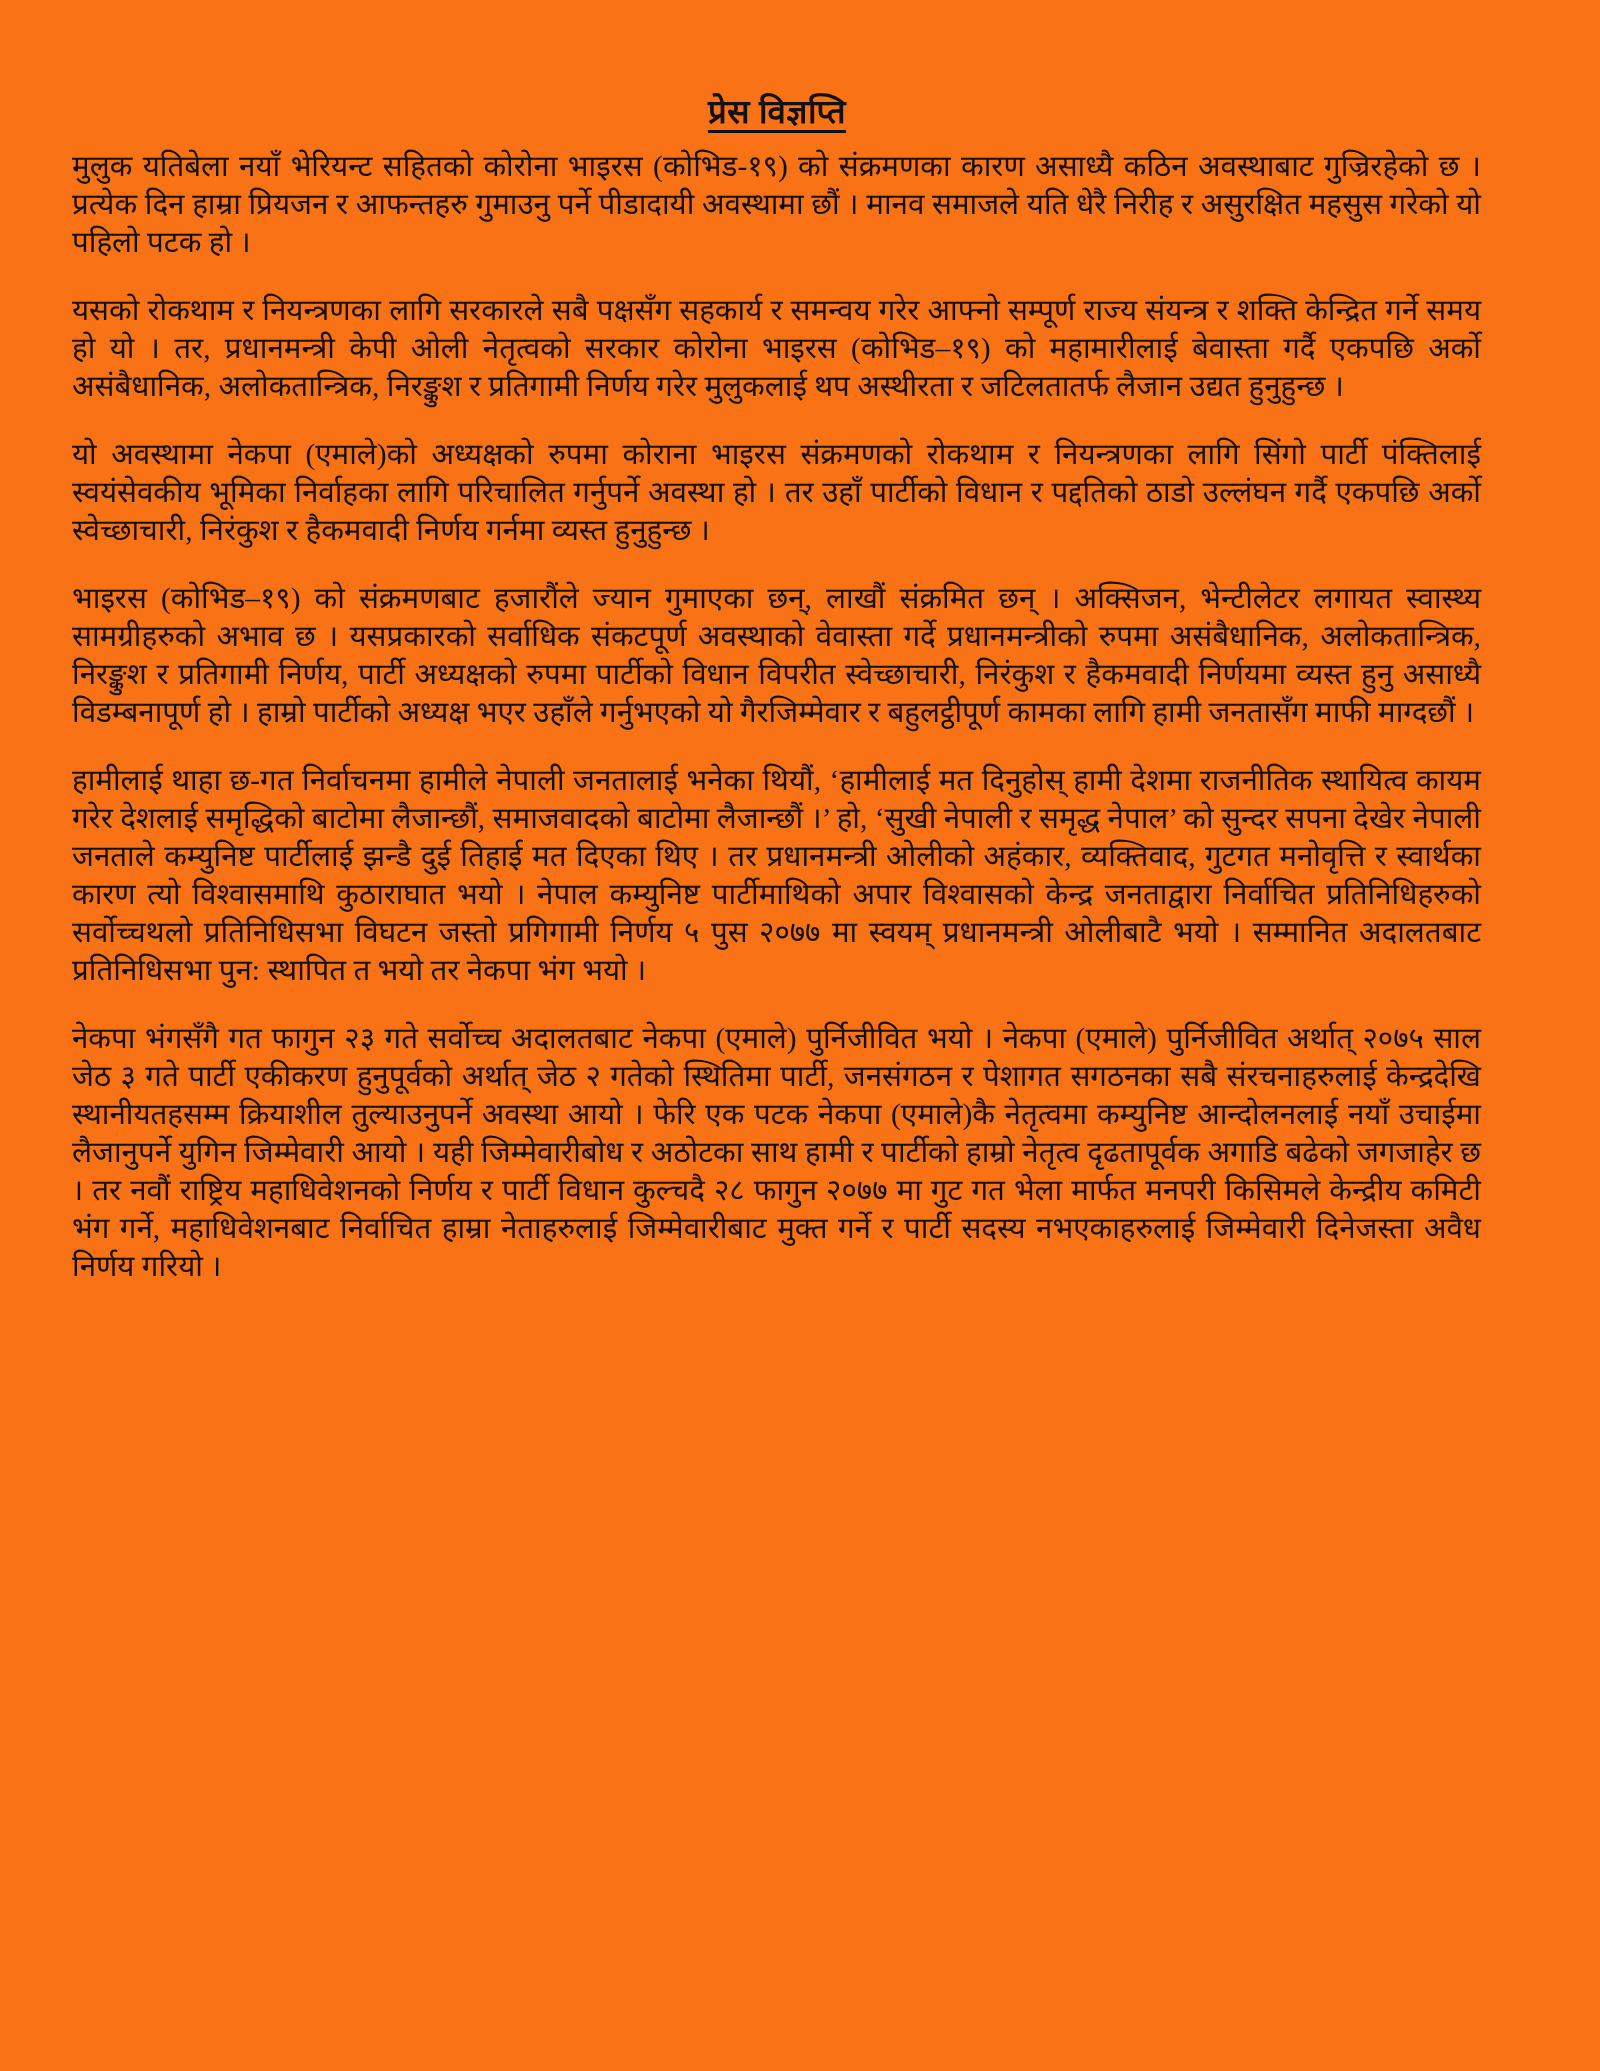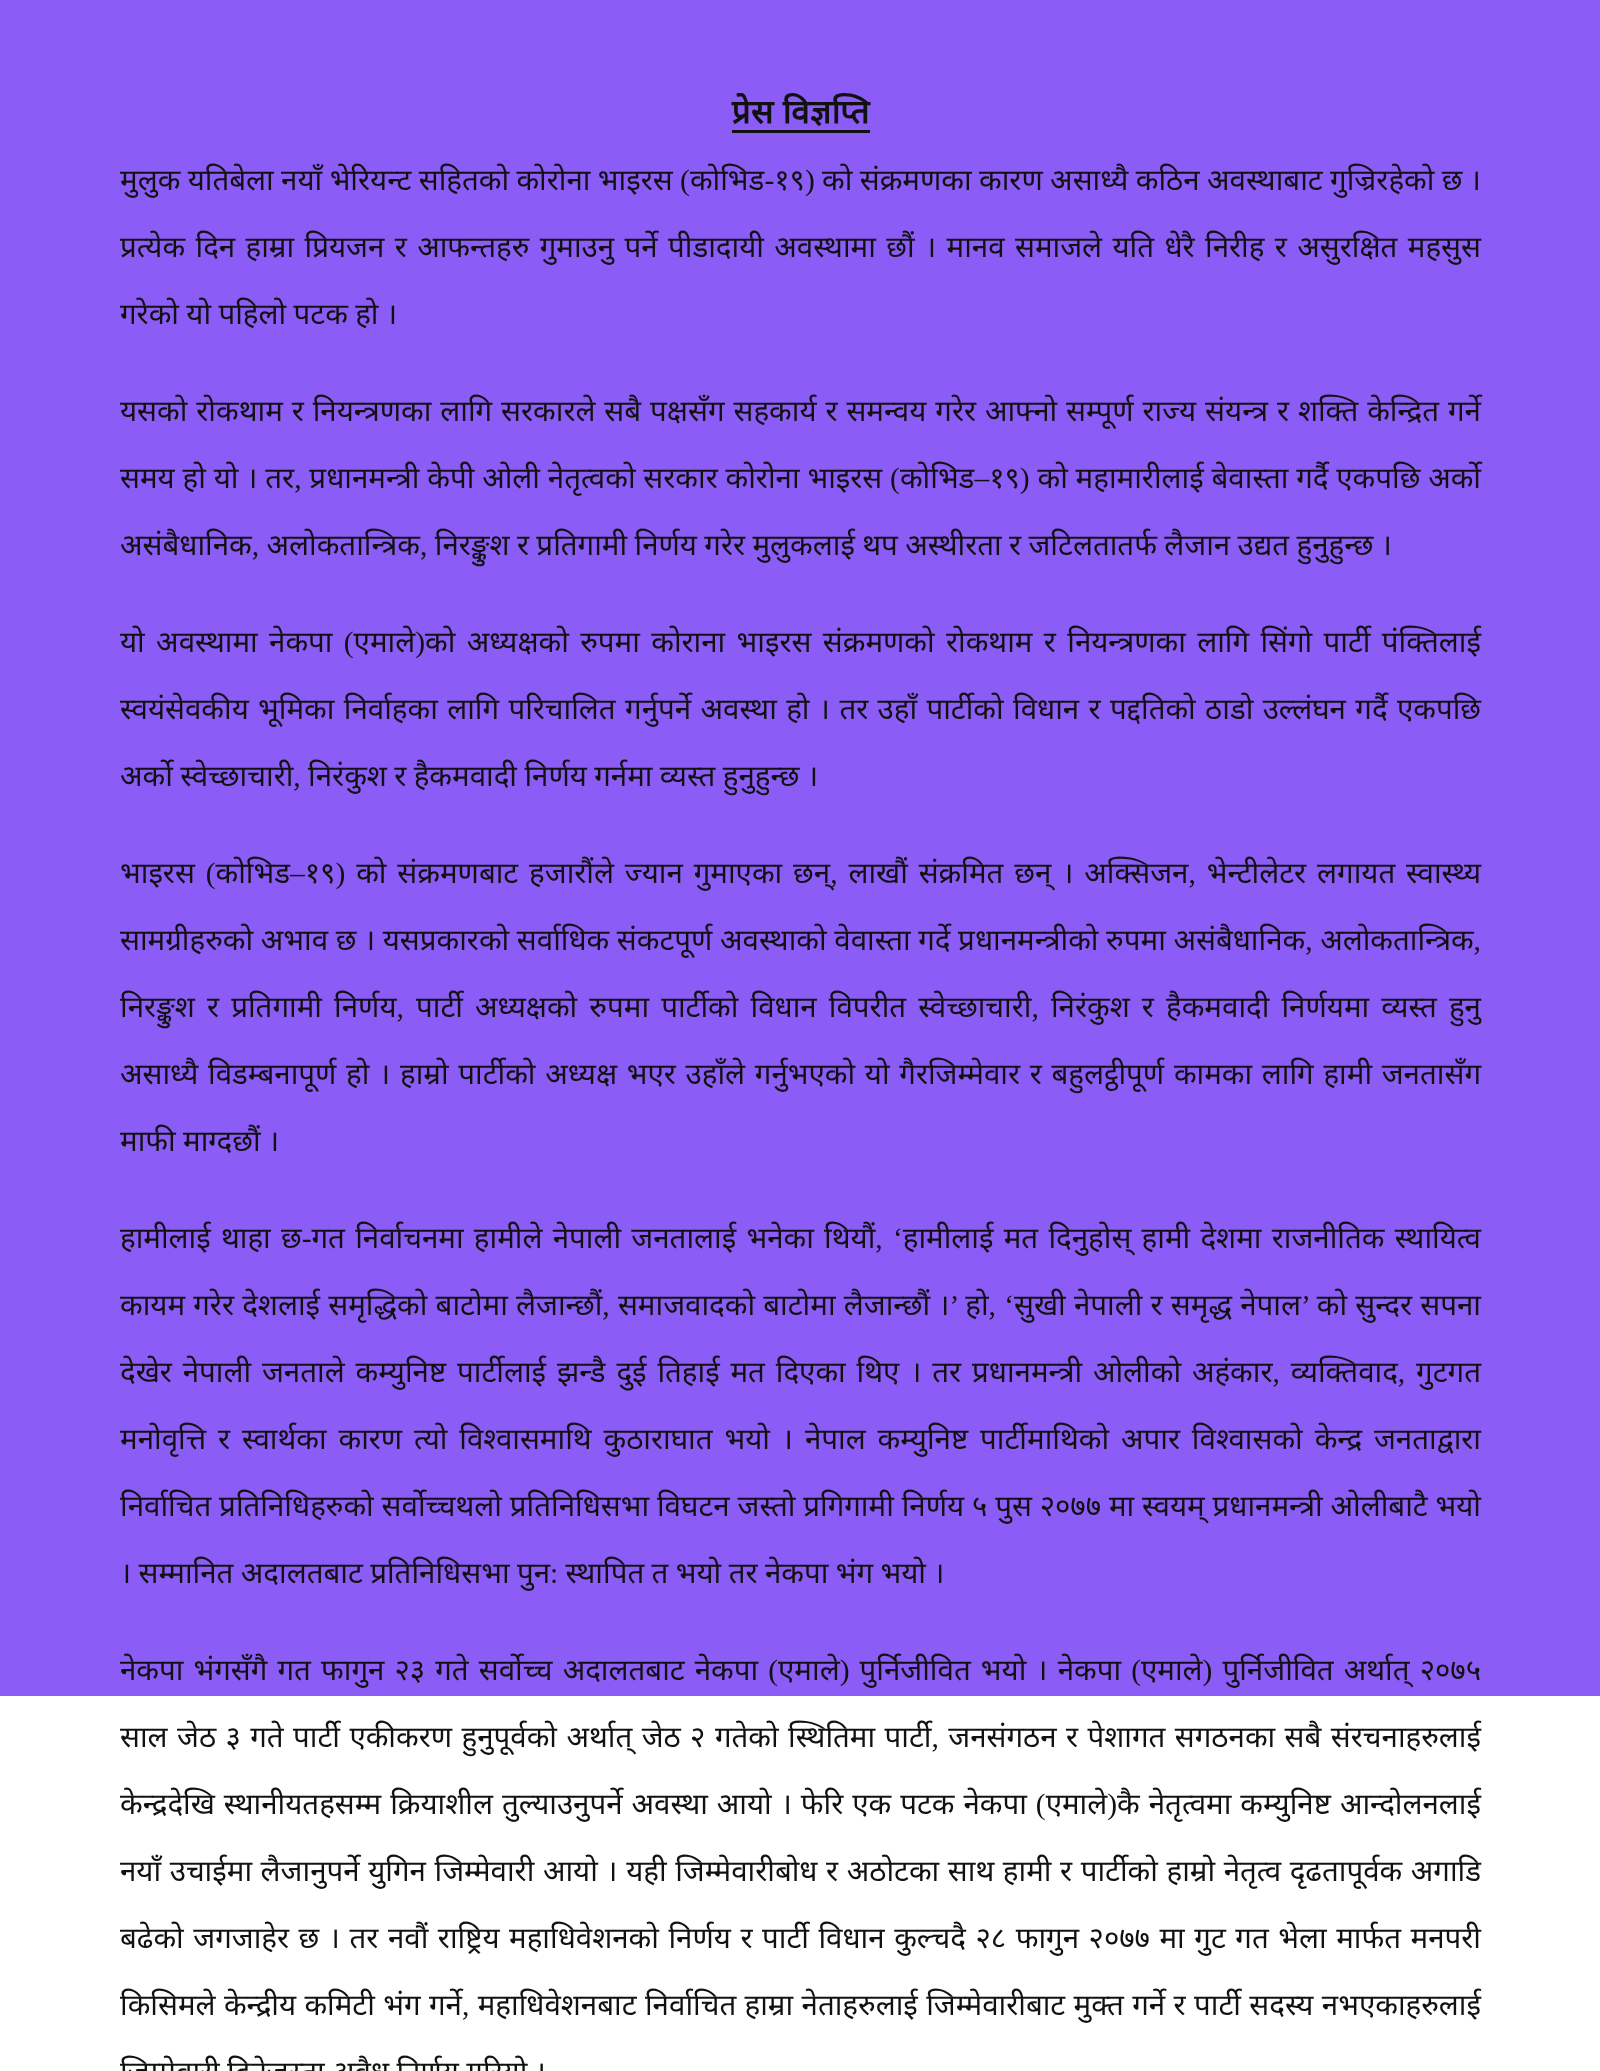--- a/index.html
+++ b/index.html
@@ -11,43 +11,43 @@
     width: 1600px;
     height: 2071px;
     font-family: "Liberation Serif", "DejaVu Serif", serif;
     color: #111111;
     box-sizing: border-box;
     overflow: hidden;
   }
   .page {
     box-sizing: border-box;
     width: 1600px;
-    height: 1696px;
-    padding: 88px 118px 40px 120px;
-    background: #8b5cf6;
+    height: 2071px;
+    padding: 88px 118px 40px 72px;
+    background: #f97316;
   }
   .doc-title {
     text-align: center;
     font-size: 33px;
     font-weight: bold;
     margin: 0 0 14px 0;
     letter-spacing: 0.5px;
   }
   .doc-title span {
     text-decoration: underline;
     text-underline-offset: 7px;
   }
   .date-line {
     text-align: right;
     font-size: 30px;
     margin: 0 0 46px 0;
   }
   .body-text p {
     font-size: 29.5px;
-    line-height: 67px;
+    line-height: 38px;
     text-align: justify;
     margin: 0 1px 30px 0;
   }
 </style>
 </head>
 <body>
 
 <div class="page">
   <h1 class="doc-title"><span>प्रेस विज्ञप्ति</span></h1>
   <div class="body-text">

